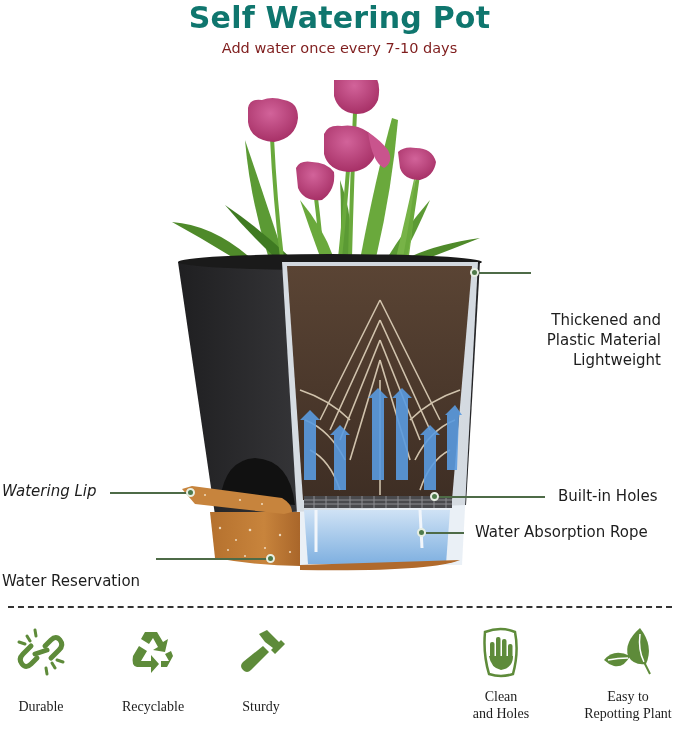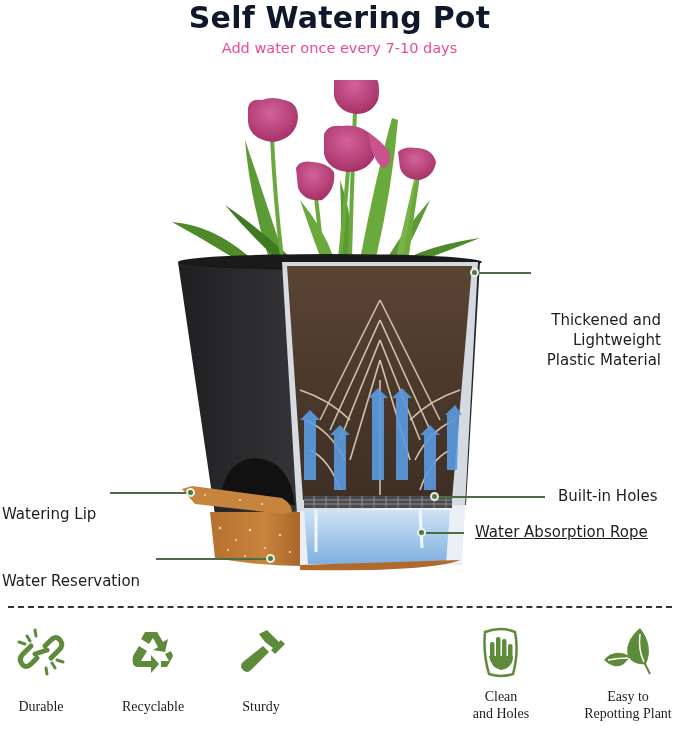--- a/index.html
+++ b/index.html
@@ -1,20 +1,20 @@
 <!DOCTYPE html>
 <html><head>
 <meta charset="utf-8">
 <style>
   * { box-sizing: border-box; margin: 0; padding: 0; }
   html, body { width: 679px; height: 731px; background: #ffffff; overflow: hidden; }
   body { position: relative; font-family: "DejaVu Sans", "Liberation Sans", sans-serif; color: #1a1a1a; }
 
-  .title { position: absolute; top: 0; left: 0; width: 679px; text-align: center; font-size: 30px; font-weight: bold; color: #0f172a; letter-spacing: 0.2px; line-height: 36px; }
-  .subtitle { position: absolute; top: 40px; left: 0; width: 679px; text-align: center; font-size: 14.5px; color: #ec4899; }
+  .title { position: absolute; top: 0; left: 0; width: 679px; text-align: center; font-size: 30px; font-weight: bold; color: #0f766e; letter-spacing: 0.2px; line-height: 36px; }
+  .subtitle { position: absolute; top: 40px; left: 0; width: 679px; text-align: center; font-size: 14.5px; color: #7f1d1d; }
 
   .stage { position: absolute; left: 0; top: 80px; width: 679px; height: 520px; }
 
   .label { position: absolute; font-size: 15px; color: #1d1d1d; line-height: 20px; }
   .label.right { text-align: right; }
   .leader { position: absolute; height: 1.5px; background: #4e6b47; }
   .dot { position: absolute; width: 9px; height: 9px; border-radius: 50%; background: #4e7a4a; border: 2px solid #e8efe3; }
 
   .divider { position: absolute; top: 606px; left: 8px; width: 664px; border-top: 2px dashed #333; }
 
@@ -164,36 +164,36 @@
         <circle cx="240" cy="500" r="1.1"></circle>
         <circle cx="262" cy="504" r="1"></circle>
     </g>
   </svg>
 
   
   <div class="dot" style="left:470px; top:188px;"></div>
   <div class="leader" style="left:479px; top:192px; width:52px;"></div>
   <div class="label right" style="right:18px; top:186px; width:150px;margin-top:44px;">
     <div>Thickened and</div>
+    <div>Plastic Material</div>
     <div>Lightweight</div>
-    <div>Plastic Material</div>
   </div>
 
   
   <div class="dot" style="left:430px; top:412px;"></div>
   <div class="leader" style="left:439px; top:416px; width:106px;"></div>
   <div class="label" style="left:558px; top:406px;">Built-in Holes</div>
 
   
   <div class="dot" style="left:417px; top:448px;"></div>
   <div class="leader" style="left:426px; top:452px; width:38px;"></div>
-  <div class="label" style="left:475px; top:442px;text-decoration:underline;">Water Absorption Rope</div>
-
-  
-  <div class="label" style="left:2px; top:424px;">Watering Lip</div>
+  <div class="label" style="left:475px; top:442px;">Water Absorption Rope</div>
+
+  
+  <div class="label" style="left:2px; top:401px;font-style:italic;">Watering Lip</div>
   <div class="leader" style="left:110px; top:412px; width:78px;"></div>
   <div class="dot" style="left:186px; top:408px;"></div>
 
   
   <div class="label" style="left:2px; top:467px;margin-top:24px;">Water Reservation</div>
   <div class="leader" style="left:156px; top:478px; width:112px;"></div>
   <div class="dot" style="left:266px; top:474px;"></div>
 </div>
 
 <div class="divider"></div>

